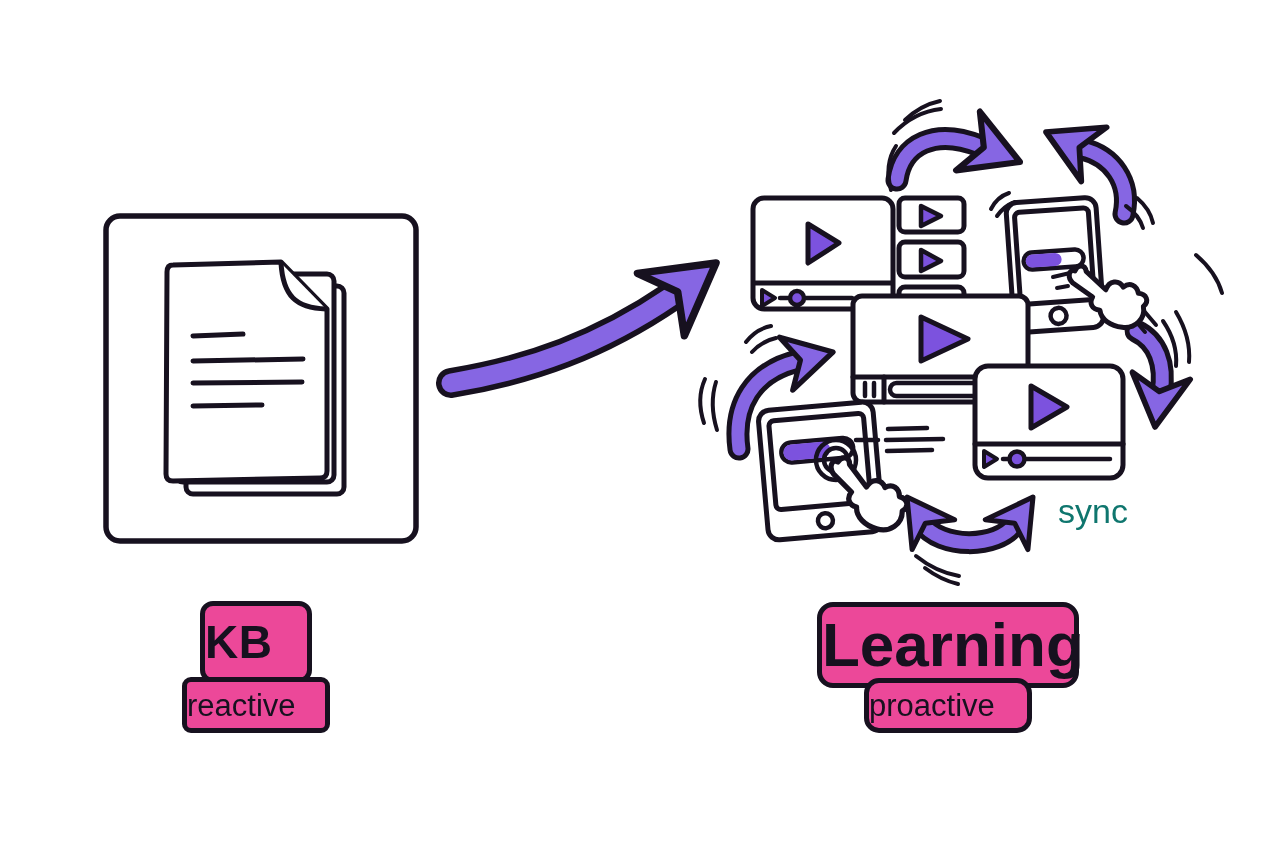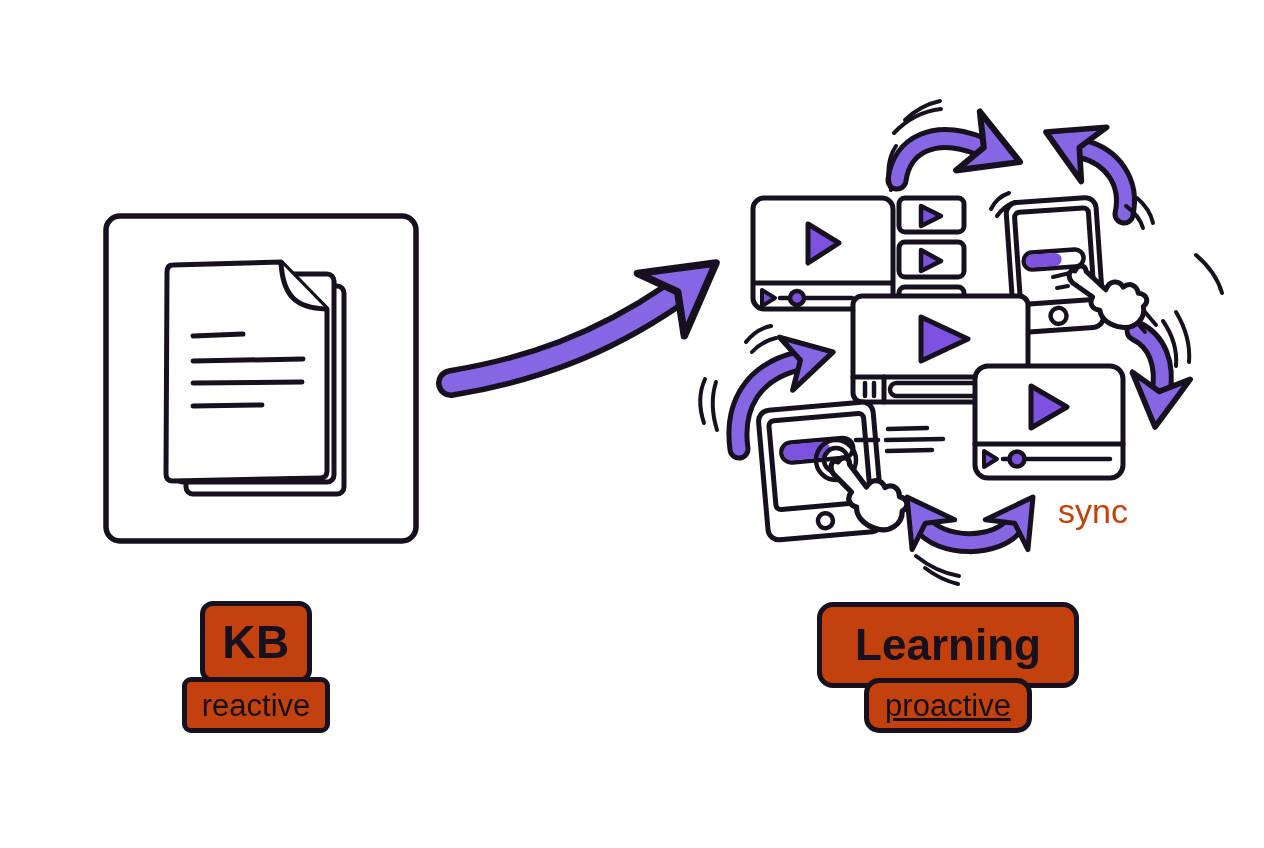--- a/index.html
+++ b/index.html
@@ -2,33 +2,33 @@
 <html><head>
 <meta charset="utf-8">
 <style>
   html,body{margin:0;padding:0;background:#fff;}
   .stage{
     position:relative;width:1264px;height:848px;background:#FFFFFF;overflow:hidden;
     font-family:"Liberation Sans", sans-serif;color:#17111F;
   }
   .stage svg{position:absolute;left:0;top:0;}
   .label-box{
-    position:absolute;box-sizing:border-box;background:#c2410c;
-    border:5px solid #17111F;display:flex;align-items:center;justify-content:center;
+    position:absolute;box-sizing:border-box;background:#ec4899;
+    border:5px solid #17111F;display:flex;align-items:center;justify-content:flex-start;
     line-height:1;
   }
   .kb-box{left:200px;top:601px;width:112px;height:82px;border-radius:13px;z-index:2;}
   .kb-box span{font-size:46px;font-weight:700;letter-spacing:0.5px;}
   .reactive-box{left:182px;top:677px;width:148px;height:56px;border-radius:9px;z-index:3;}
   .reactive-box span{font-size:31px;font-weight:400;}
   .learning-box{left:817px;top:602px;width:262px;height:86px;border-radius:16px;z-index:2;}
-  .learning-box span{font-size:44px;font-weight:600;}
+  .learning-box span{font-size:62px;font-weight:600;}
   .proactive-box{left:864px;top:678px;width:168px;height:55px;border-radius:15px;z-index:3;}
-  .proactive-box span{font-size:31px;font-weight:400;text-decoration:underline;}
-  .sync-text{position:absolute;left:1058px;top:492px;font-size:34px;font-weight:400;color:#c2410c;}
+  .proactive-box span{font-size:31px;font-weight:400;}
+  .sync-text{position:absolute;left:1058px;top:492px;font-size:34px;font-weight:400;color:#0f766e;}
   .brand-text{position:absolute;left:1083px;top:793px;font-size:28px;font-weight:500;color:#7C4FE0;letter-spacing:0.2px;}
 </style>
 </head>
 <body>
 
 <div class="stage">
 
 <svg width="1264" height="848" viewBox="0 0 1264 848">
   <defs>
     <path id="ah" d="M0,0 L-46,-26 L-32,0 L-46,26 Z"></path>

